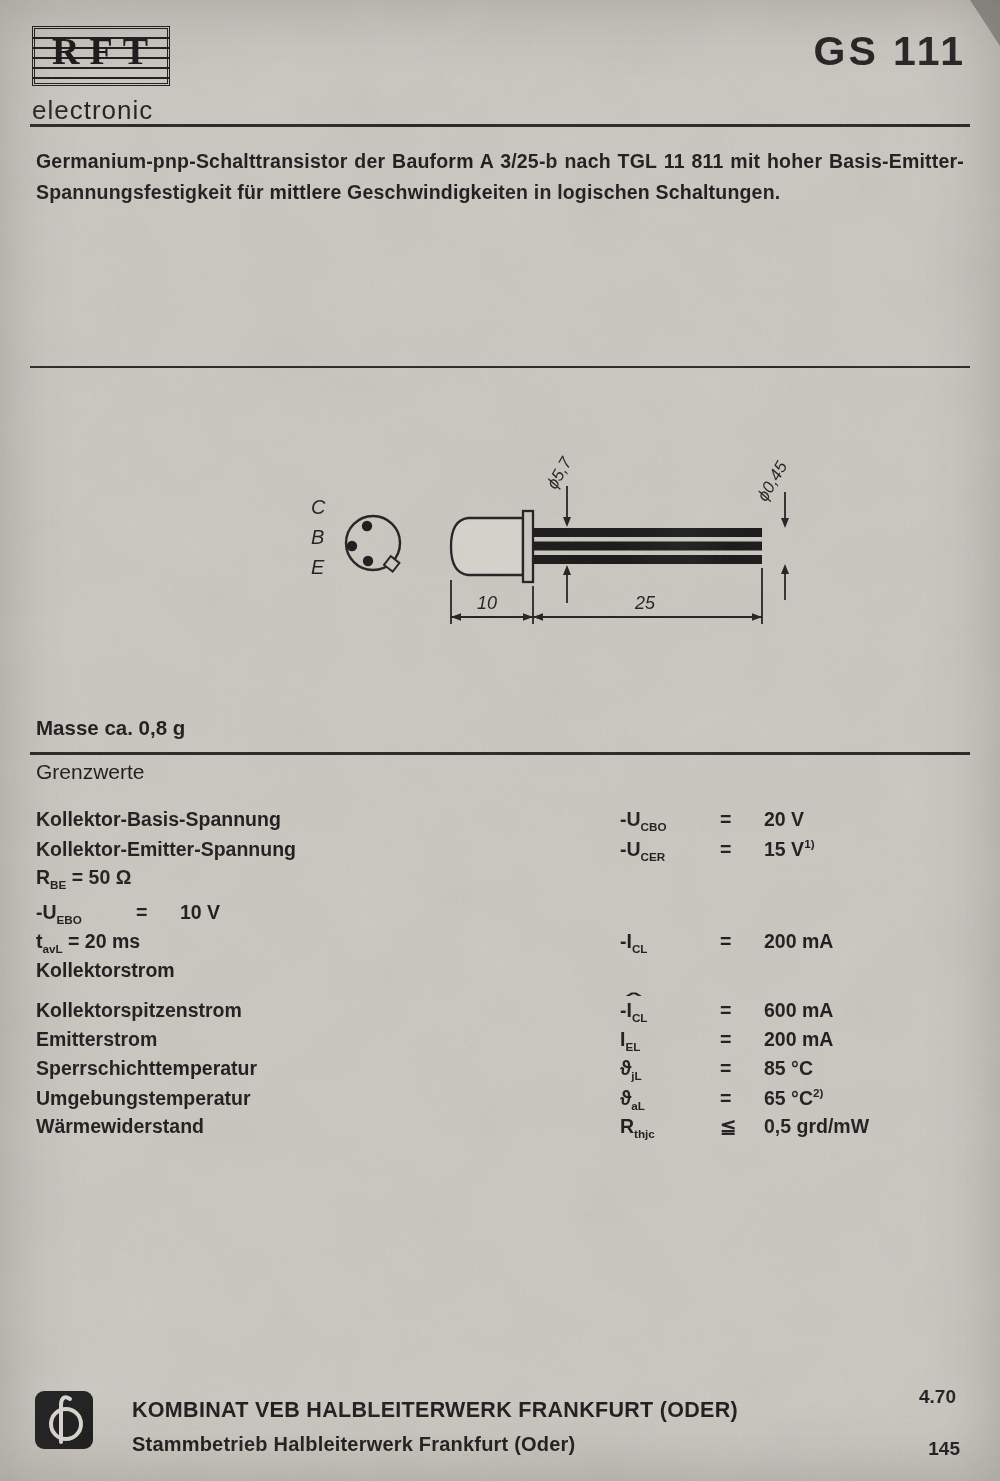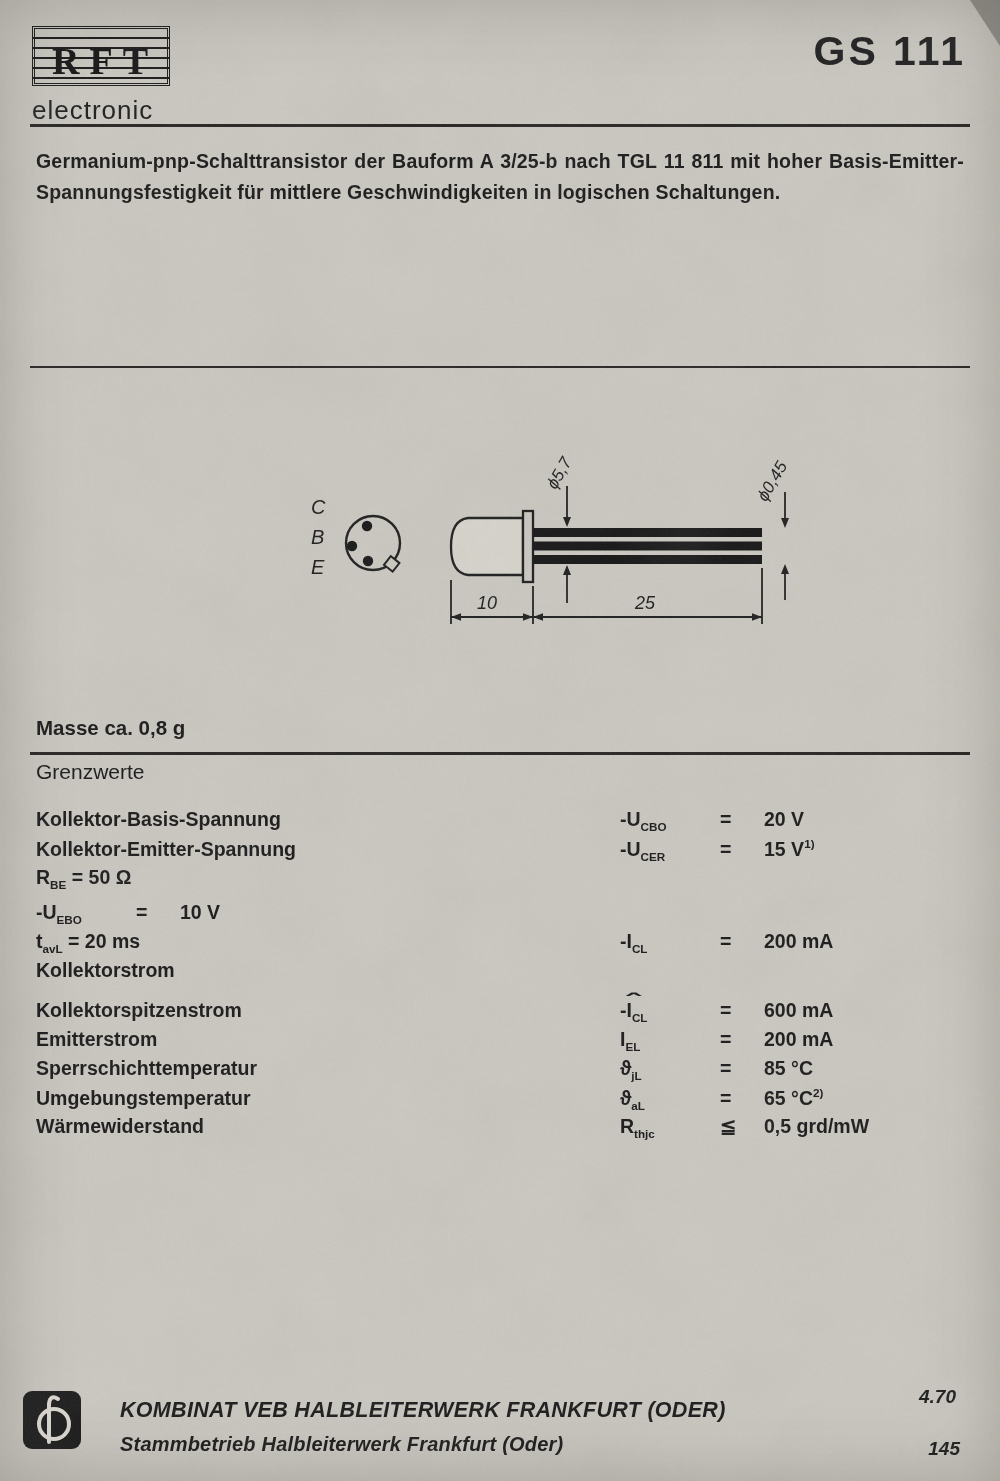--- a/index.html
+++ b/index.html
@@ -17,21 +17,21 @@
   .corner-mark{position:absolute;right:0;top:0;width:30px;height:46px;
     background:#45433f;opacity:.45;z-index:2;
     clip-path:polygon(100% 0,0 0,100% 100%);}
 
   
   .brand{position:absolute;left:32px;top:26px;z-index:2;}
   .rft-logo{
     width:132px;height:54px;position:relative;
     border:3px double #161616;
     background:repeating-linear-gradient(to bottom,rgba(0,0,0,0) 0 7.5px,#161616 7.5px 10px);
-    display:flex;align-items:flex-end;justify-content:center;
+    display:flex;align-items:flex-start;justify-content:center;
   }
   .rft-letters{
     font-family:"Liberation Serif",serif;font-weight:700;
     font-size:38px;letter-spacing:10px;padding-left:8px;color:#121212;
   }
   .brand-sub{margin-top:9px;font-size:26px;letter-spacing:1px;color:#1a1a1a;}
   .part-number{
     position:absolute;right:34px;top:28px;z-index:2;
     font-size:41px;font-weight:700;letter-spacing:3px;color:#1c1c1c;
   }
@@ -64,21 +64,21 @@
   .lc-label{width:584px;}
   .lc-sym{width:100px;font-weight:700;}
   .lc-rel{width:44px;font-weight:700;}
   .lc-val{flex:1;}
   sub{font-size:.6em;}
   sup{font-size:.6em;}
   .hatwrap{position:relative;display:inline-block;}
   .hat{position:absolute;left:.5em;top:-.48em;display:inline-block;
     transform:scaleX(2.2);font-weight:700;}
 
-  .footer{position:absolute;left:22px;right:30px;top:1384px;height:92px;z-index:2;font-style:italic;}
+  .footer{position:absolute;left:34px;right:30px;top:1384px;height:92px;z-index:2;}
   .pub-logo{position:absolute;left:0;top:6px;}
   .pub-text{margin-left:98px;padding-top:14px;}
   .pub-line1{font-size:21.5px;font-weight:700;letter-spacing:.3px;}
   .pub-line2{font-size:20px;font-weight:700;margin-top:10px;letter-spacing:.2px;}
   .date-code{position:absolute;right:14px;top:2px;font-size:19px;font-weight:600;}
   .page-number{position:absolute;right:10px;top:54px;font-size:19px;font-weight:600;}
 </style>
 </head>
 <body>
 

